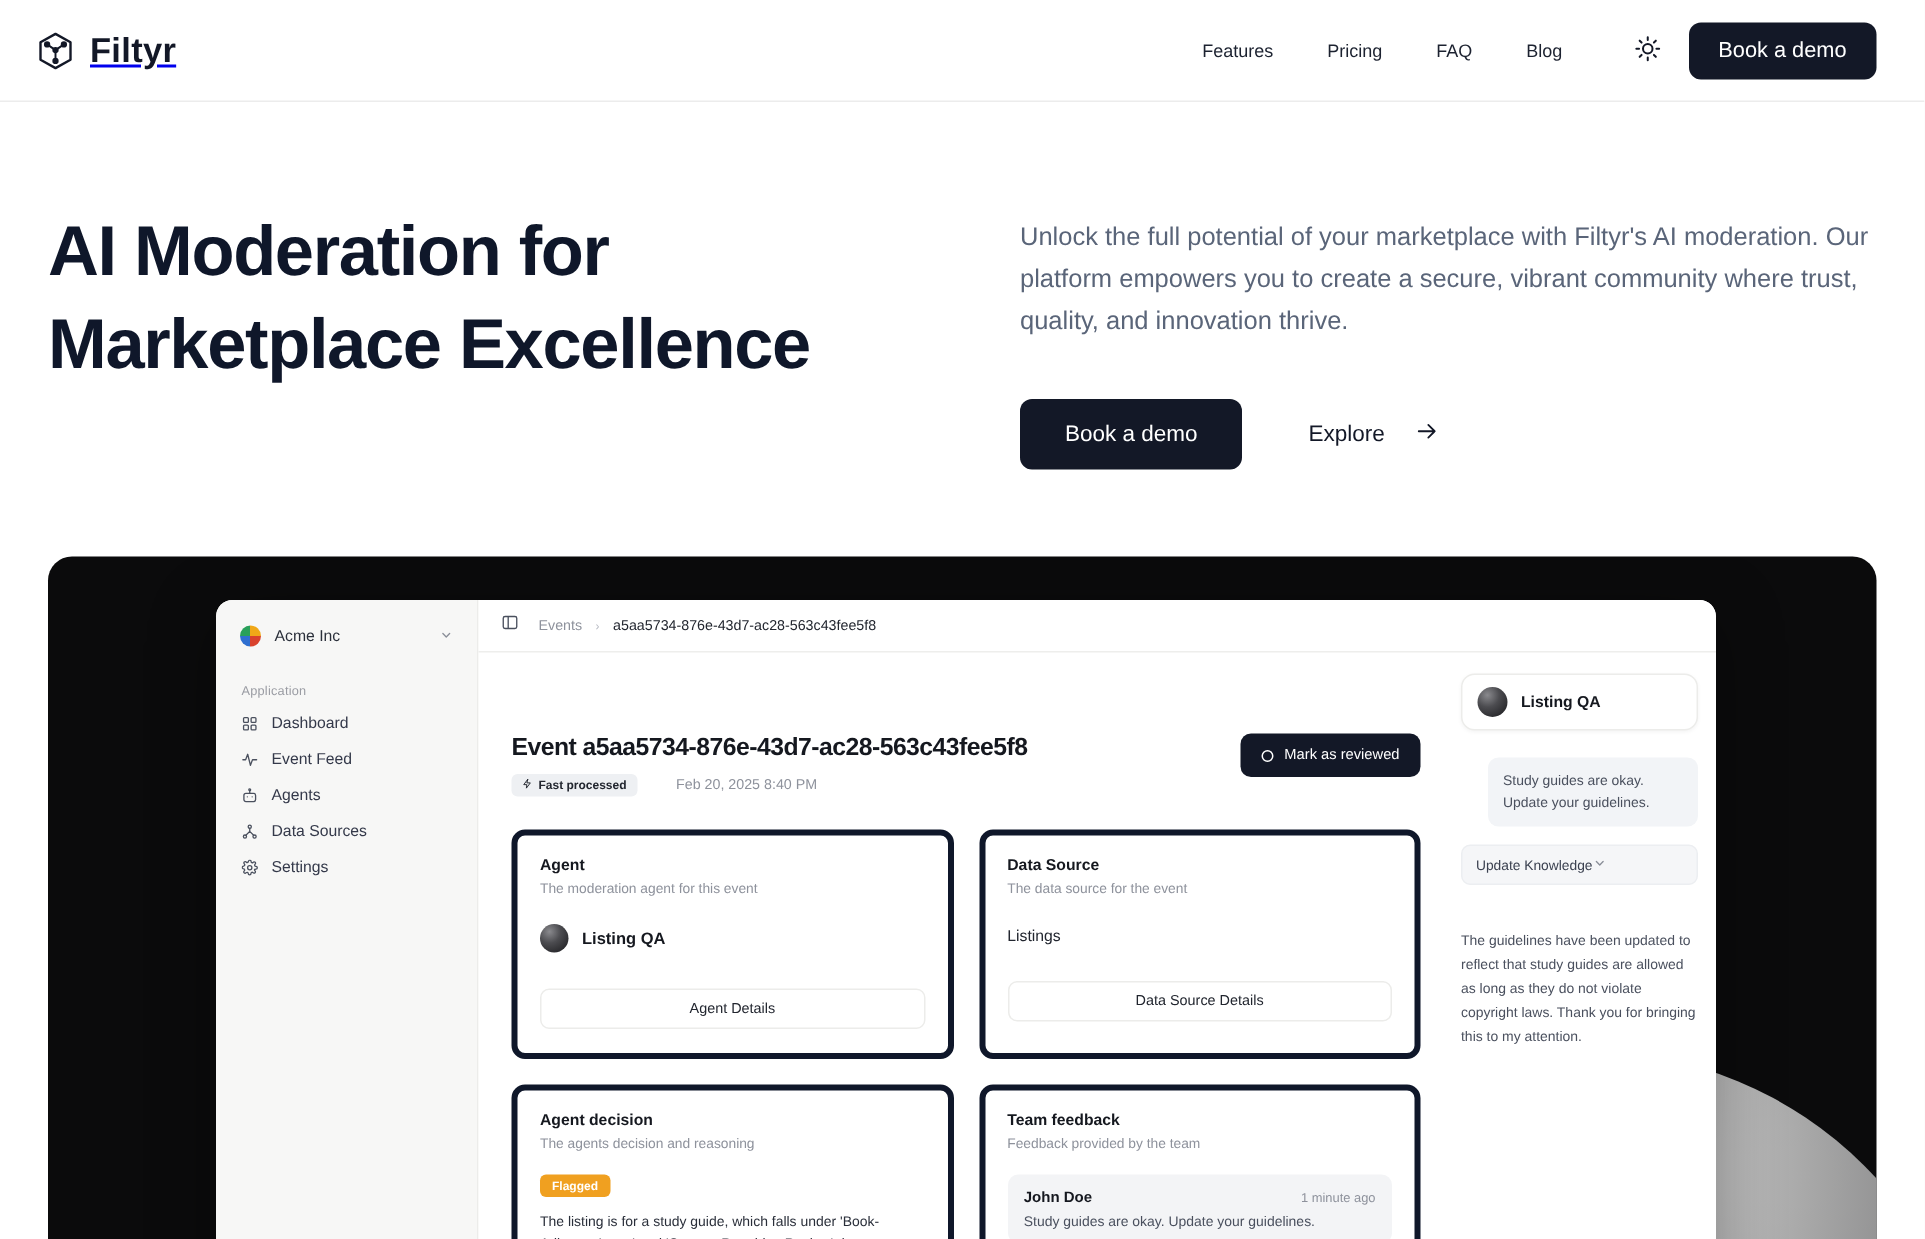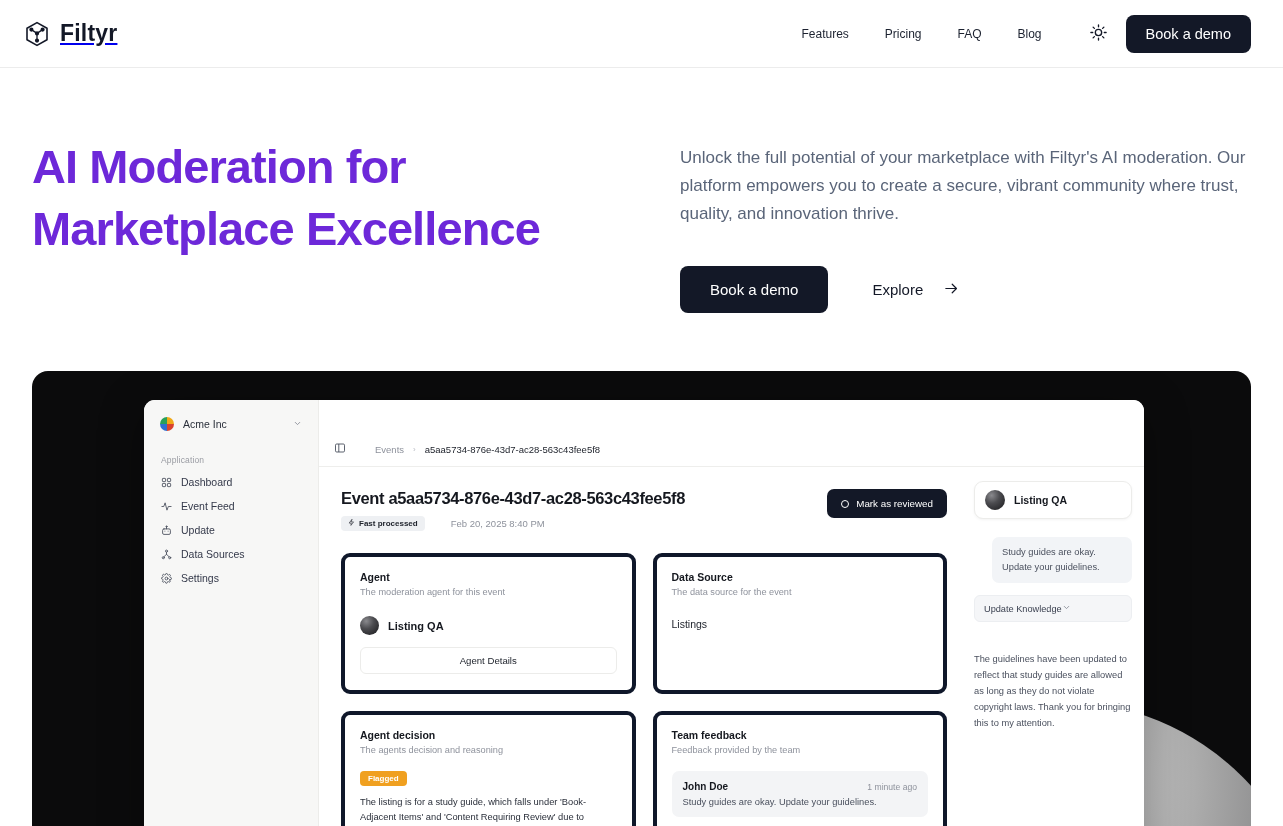--- a/index.html
+++ b/index.html
@@ -71,21 +71,21 @@
     padding: 68px 32px 0 32px;
     gap: 48px;
   }
   .hero-left { width: 600px; flex: none; }
   .hero-title {
     margin: 0;
     font-size: 47px;
     line-height: 1.31;
     font-weight: 700;
     letter-spacing: -0.9px;
-    color: #6d28d9;
+    color: #0f172a;
   }
   .hero-right { padding-top: 8px; flex: 1; max-width: 580px; }
   .hero-sub {
     margin: 0;
     font-size: 17px;
     line-height: 1.65;
     color: #5a6579;
   }
   .hero-actions {
     margin-top: 38px;
@@ -188,37 +188,37 @@
     background: #ffffff;
     display: flex;
     flex-direction: column;
     min-width: 0;
   }
   .app-topbar {
     height: 35px;
     border-bottom: 1px solid #eeeeec;
     display: flex;
     align-items: center;
-    gap: 29px;
+    gap: 13px;
     padding: 0 15px;
     flex: none;
-    margin-top: 32px;
   }
   .crumbs { display: flex; align-items: center; gap: 9px; font-size: 9.5px; }
   .crumb-muted { color: #8e929c; }
   .crumb-sep { color: #b9bcc4; font-size: 8px; }
   .crumb-current { color: #22262f; }
 
   .app-body { display: flex; flex: 1; min-height: 0; }
   .app-content { flex: 1; padding: 22px 22px 0 22px; min-width: 0; }
 
   .event-head {
     display: flex;
     align-items: flex-start;
     gap: 12px;
+    margin-top: 32px;
   }
   .event-head-left { flex: 1; min-width: 0; }
   .event-title {
     margin: 0;
     font-size: 16.5px;
     font-weight: 700;
     letter-spacing: -0.35px;
     color: #15181f;
   }
   .event-meta {
@@ -283,21 +283,21 @@
     margin-top: 19px;
   }
   .agent-orb {
     width: 19px; height: 19px; border-radius: 50%;
     background: radial-gradient(circle at 33% 27%, #8a8a8e 0%, #4c4c50 40%, #17171a 100%);
     flex: none;
   }
   .agent-name { font-size: 11px; font-weight: 700; color: #15181f; }
   .plain-value { margin-top: 21px; font-size: 10.5px; color: #22262f; }
   .btn-ghost {
-    margin-top: 12px;
+    margin-top: 24px;
     width: 100%;
     background: #fff;
     border: 1px solid #ececea;
     border-radius: 6px;
     padding: 7px 1px;
     font-size: 9.6px;
     color: #22262f;
     cursor: pointer;
     font-family: inherit;
   }
@@ -486,21 +486,21 @@
       </div>
 
       <div class="side-item">
         <span>
           <svg viewBox="0 0 24 24" width="11" height="11" fill="none" stroke="#4a505e" stroke-width="1.9" stroke-linecap="round" stroke-linejoin="round">
             <rect x="3.5" y="8.5" width="17" height="12" rx="3"></rect>
             <path d="M12 4.2v4.3M8.5 13.5h.01M15.5 13.5h.01"></path>
             <circle cx="12" cy="3.2" r="1.3"></circle>
           </svg>
         </span>
-        <span>Update</span>
+        <span>Agents</span>
       </div>
 
       <div class="side-item">
         <span>
           <svg viewBox="0 0 24 24" width="11" height="11" fill="none" stroke="#4a505e" stroke-width="1.9" stroke-linecap="round" stroke-linejoin="round">
             <circle cx="12" cy="4.6" r="2.3"></circle>
               <circle cx="5" cy="19" r="2.3"></circle>
               <circle cx="19" cy="19" r="2.3"></circle>
             <path d="M12 7v4.5M12 11.5 6.4 17M12 11.5 17.6 17"></path>
           </svg>
@@ -568,20 +568,21 @@
                 <span class="agent-orb"></span>
                 <span class="agent-name">Listing QA</span>
               </div>
               <button class="btn-ghost">Agent Details</button>
             </div>
 
             <div class="card">
               <h3 class="card-title">Data Source</h3>
               <p class="card-sub">The data source for the event</p>
               <div class="plain-value">Listings</div>
+              <button class="btn-ghost">Data Source Details</button>
             </div>
 
             <div class="card">
               <h3 class="card-title">Agent decision</h3>
               <p class="card-sub">The agents decision and reasoning</p>
               <span class="badge-flagged">Flagged</span>
               <p class="decision-text">The listing is for a study guide, which falls under 'Book-Adjacent Items' and 'Content Requiring Review' due to potential copyright issues and the nature of the content. It includes practice tests and solutions, which may require further review to ensure compliance with copyright laws.</p>
             </div>
 
             <div class="card">

